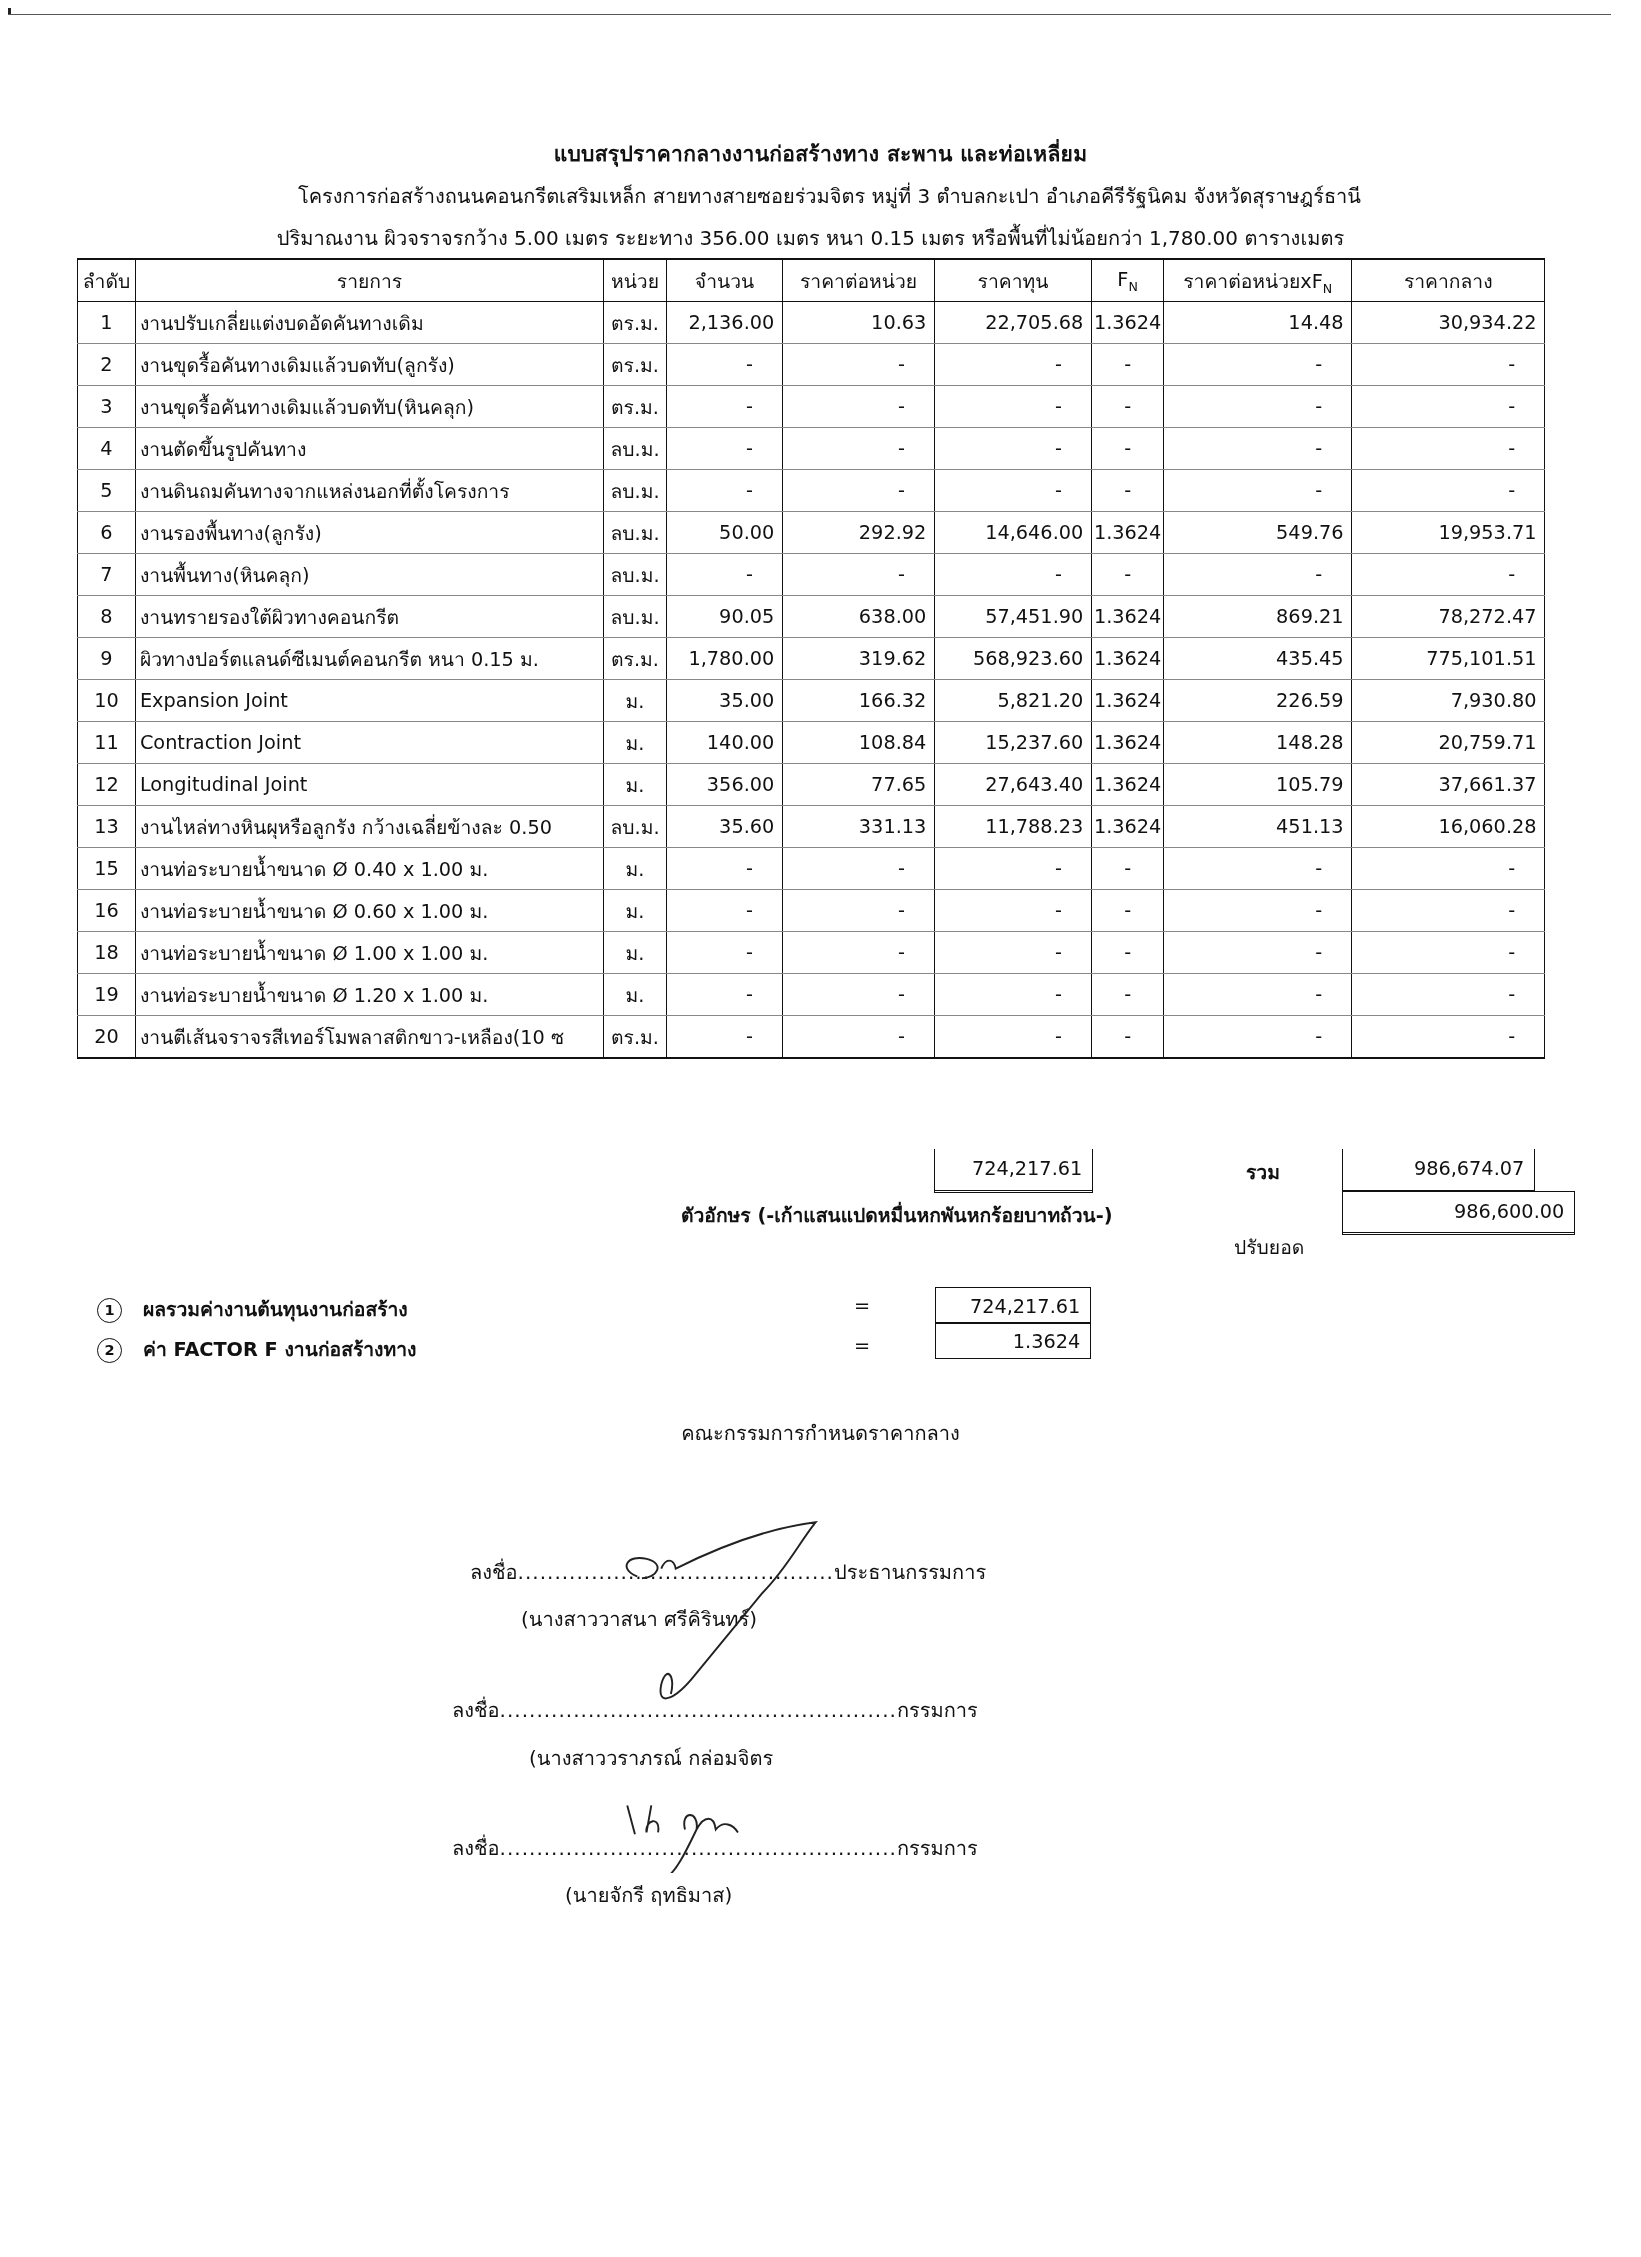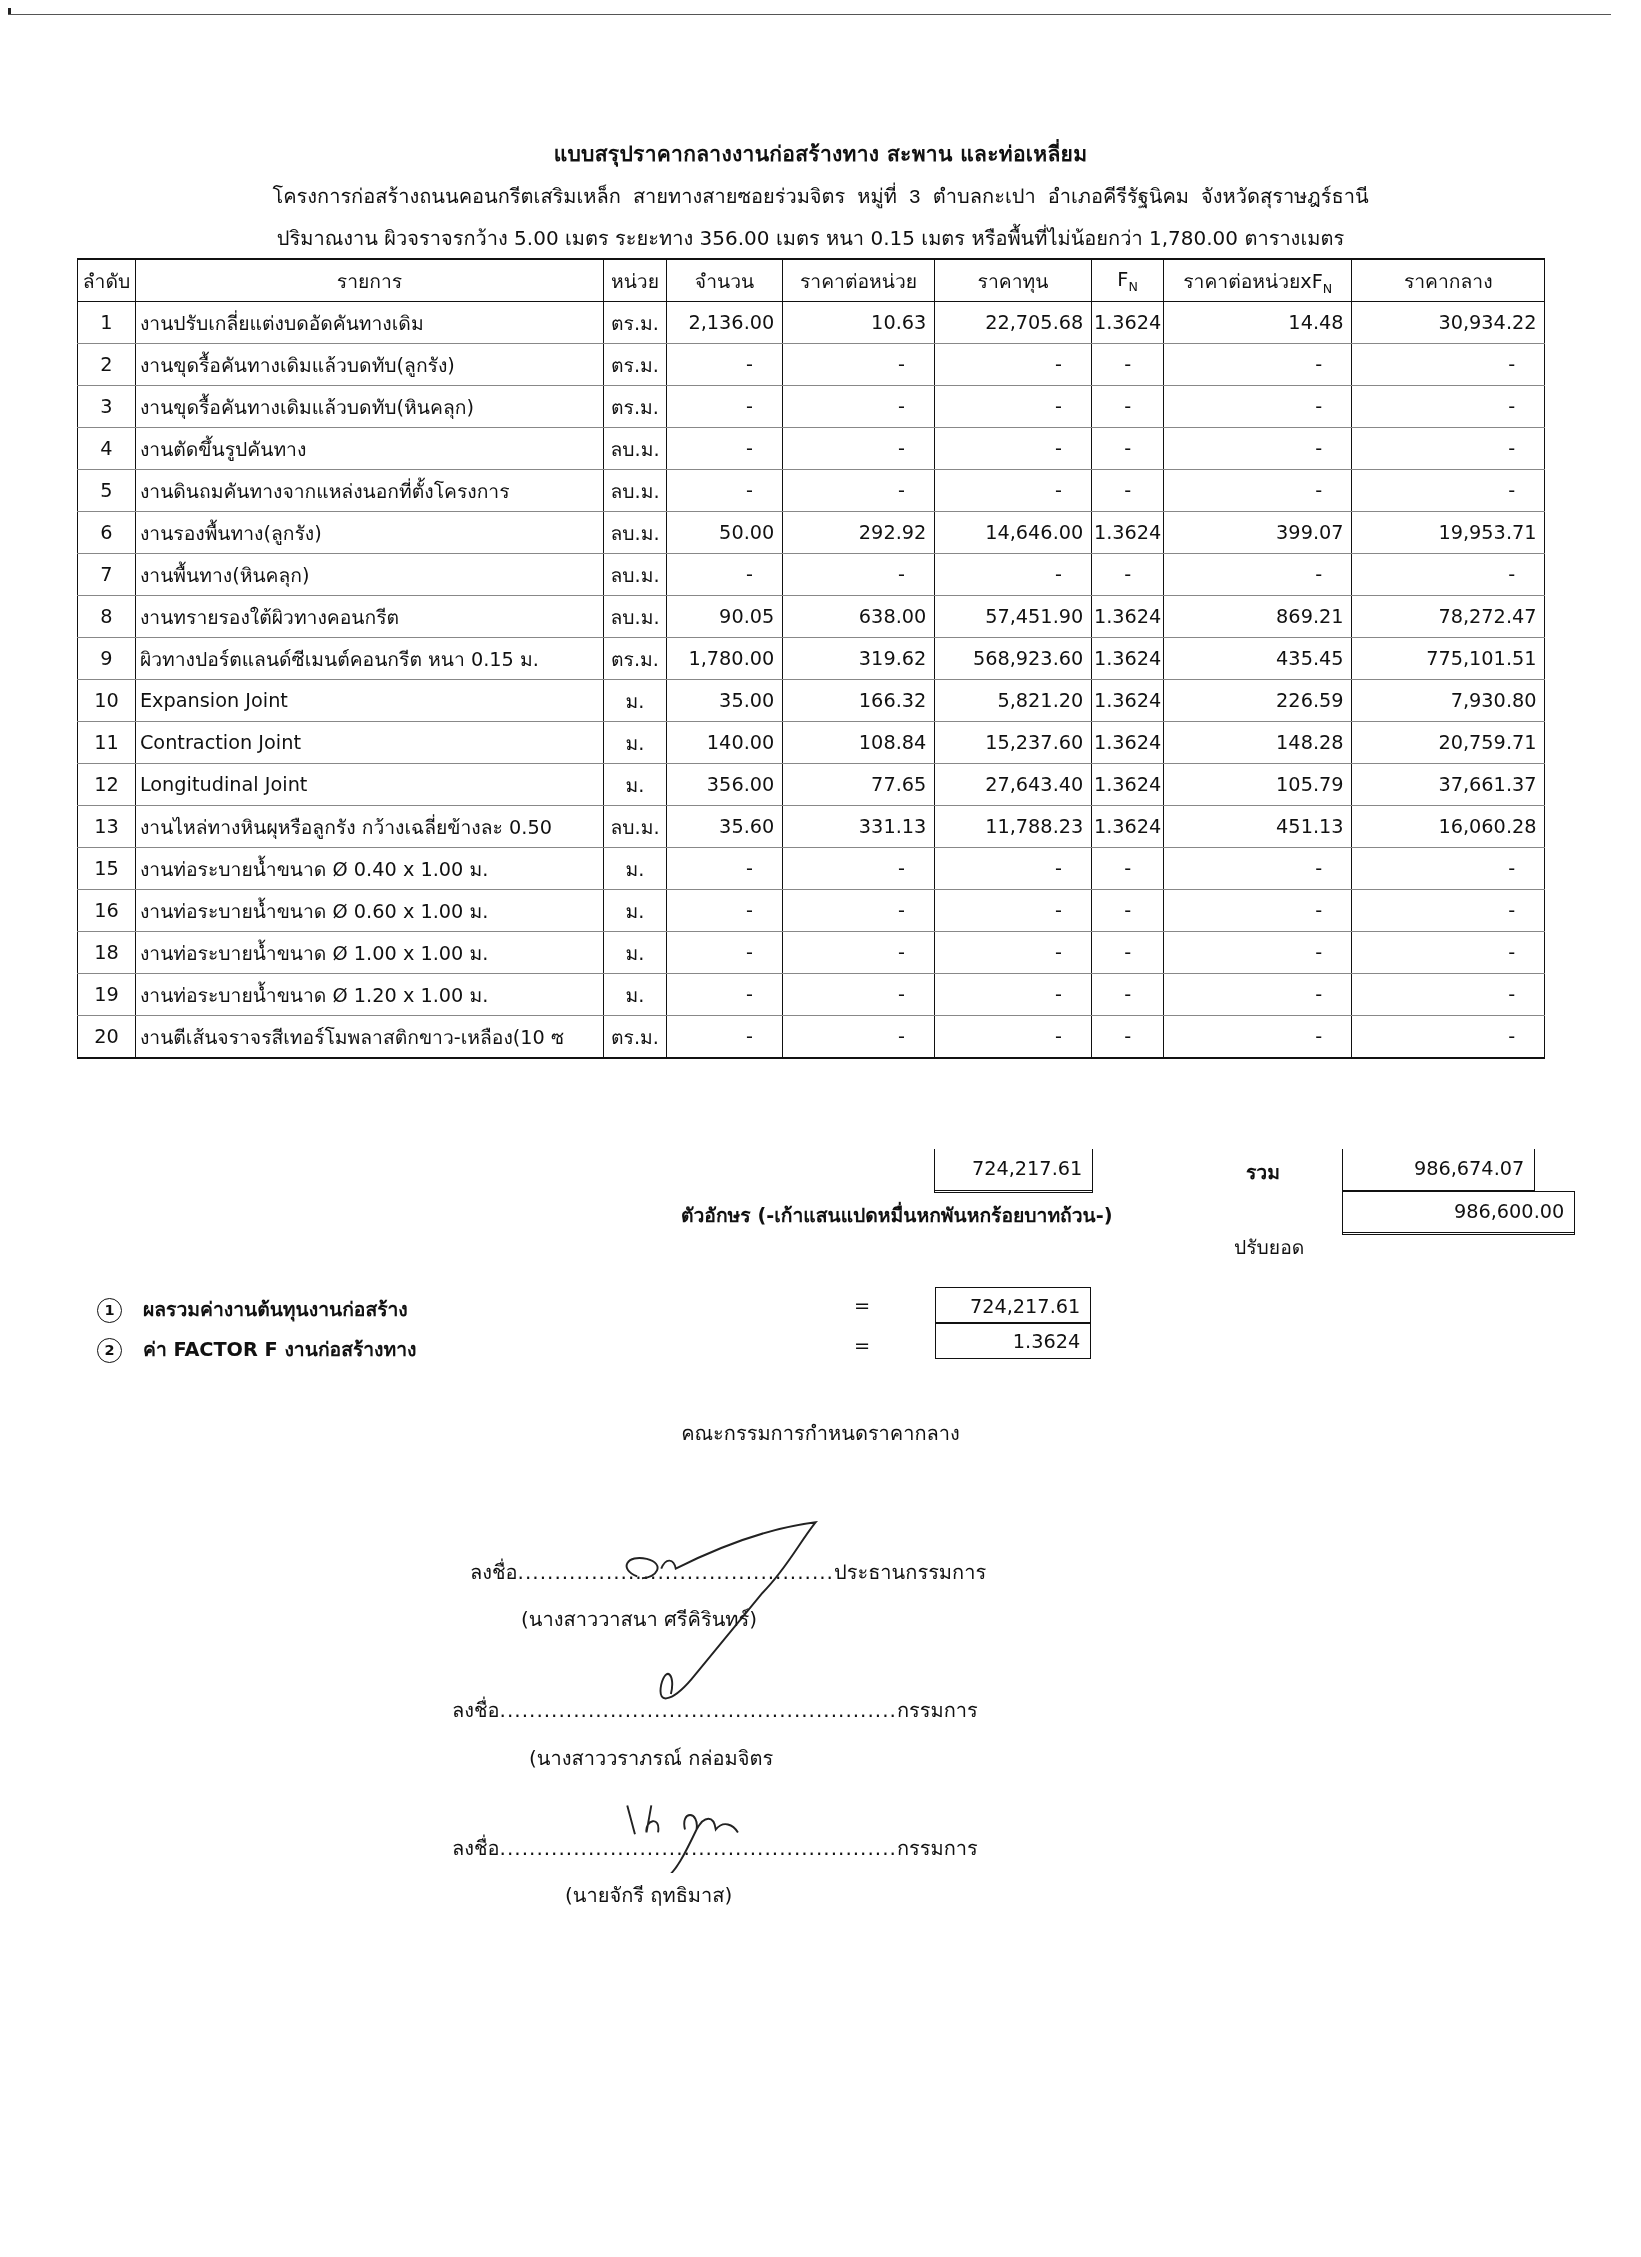--- a/index.html
+++ b/index.html
@@ -2,21 +2,21 @@
 <html><head>
 <meta charset="utf-8">
 <style>
   html, body { margin:0; padding:0; }
   body { width:1641px; height:2257px; background:#fff; position:relative; overflow:hidden;
          font-family:"DejaVu Sans", "Liberation Sans", sans-serif; color:#111; }
   .topline { position:absolute; left:7.7px; top:13.5px; width:1603px; height:1.9px; background:#555; }
   .topline-corner { position:absolute; left:7.7px; top:7.7px; width:2.9px; height:7.7px; background:#222; }
   .hdr { position:absolute; left:0; width:1641px; text-align:center; white-space:nowrap; }
   .title { top:137px; font-size:21px; font-weight:bold; letter-spacing:0.3px; }
-  .sub1 { top:180px; font-size:20px; left:193px; width:1255px;font-family:Liberation Mono, monospace; }
+  .sub1 { top:180px; font-size:20px; left:202px; width:1255px; }
   .sub2 { top:222px; font-size:20px; left:183px; width:1255px; }
 
   table.main { position:absolute; left:77px; top:258px; border-collapse:collapse; table-layout:fixed; }
   table.main th, table.main td { border-left:1.9px solid #111; border-right:1.9px solid #111;
       border-top:1px solid #888; border-bottom:1px solid #888; height:41px; padding:0 7.7px;
       font-size:19.3px; white-space:nowrap; overflow:hidden; }
   table.main th { font-weight:normal; border-top:2.9px solid #111; border-bottom:1.9px solid #111; text-align:center; }
   table.main tr:last-child td { border-bottom:2.9px solid #111; }
   table.main td.no { text-align:center; }
   table.main td.item { text-align:left; padding-left:3.9px; }
@@ -139,21 +139,21 @@
         <td class="num dash">-</td>
       </tr>
       <tr>
         <td class="no">6</td>
         <td class="item">งานรองพื้นทาง(ลูกรัง)</td>
         <td class="unit">ลบ.ม.</td>
         <td class="num">50.00</td>
         <td class="num">292.92</td>
         <td class="num">14,646.00</td>
         <td class="fn">1.3624</td>
-        <td class="num">399.07</td>
+        <td class="num">549.76</td>
         <td class="num">19,953.71</td>
       </tr>
       <tr>
         <td class="no">7</td>
         <td class="item">งานพื้นทาง(หินคลุก)</td>
         <td class="unit">ลบ.ม.</td>
         <td class="num dash">-</td>
         <td class="num dash">-</td>
         <td class="num dash">-</td>
         <td class="fn">-</td>

